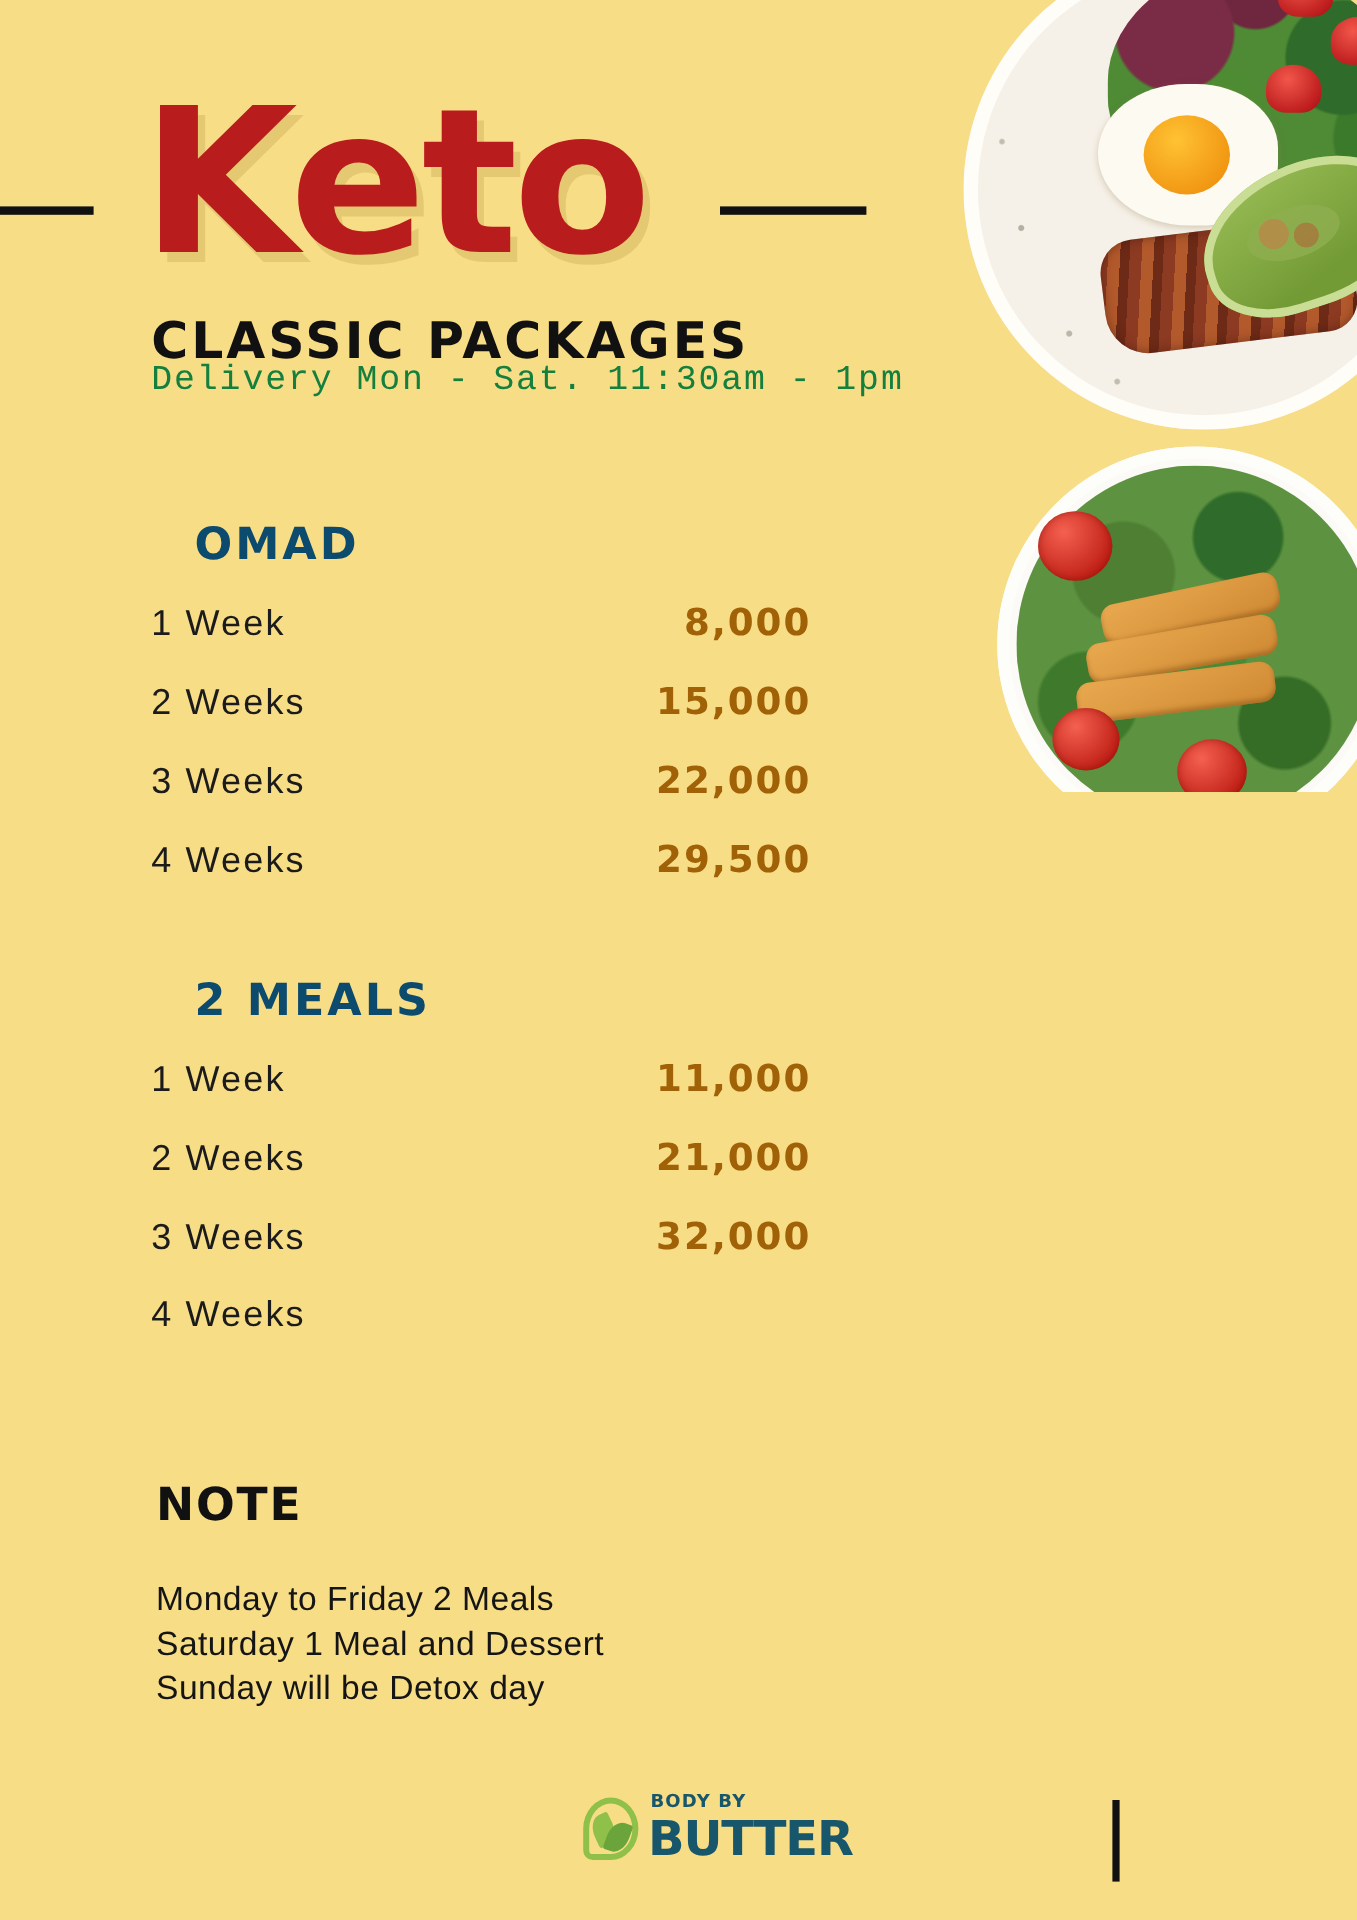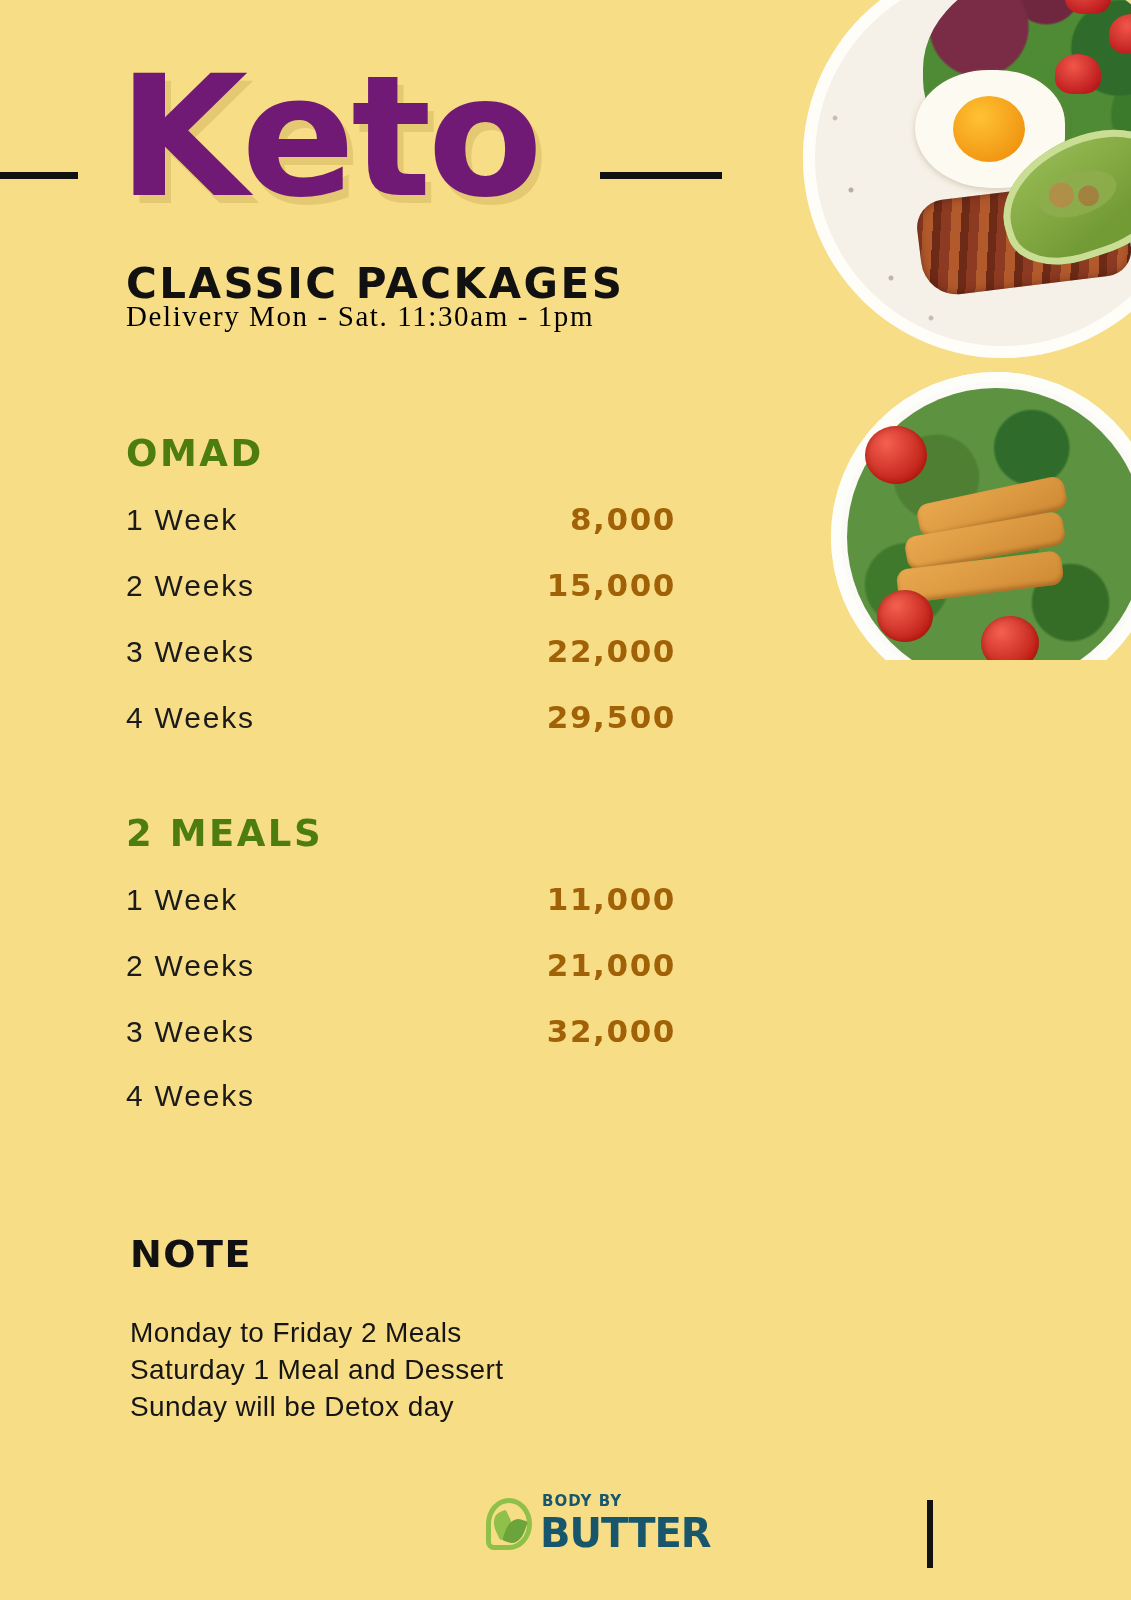--- a/index.html
+++ b/index.html
@@ -29,45 +29,45 @@
     background: #111;
   }
   .rule-right {
     position: absolute;
     left: 600px; top: 172px;
     width: 122px; height: 7px;
     background: #111;
   }
   .title-keto {
     position: absolute;
-    left: 118px; top: 53px;
+    left: 118px; top: 68px;
     font-size: 168px;
     line-height: 168px;
     font-weight: bold;
-    color: #701a75;
+    color: #b91c1c;
     letter-spacing: -4px;
     font-family: "DejaVu Sans", sans-serif;
     text-shadow: 6px 8px 0 rgba(180,150,60,.28);
   }
   .title-sub {
     position: absolute;
     left: 126px; top: 259px;
     font-size: 42px;
     font-weight: bold;
     letter-spacing: 2.5px;
     color: #111;
     font-family: "DejaVu Sans", sans-serif;
   }
   .title-delivery {
     position: absolute;
     left: 126px; top: 300px;
     font-size: 29px;
     letter-spacing: 1.6px;
-    color: #000000;
-    font-family: Liberation Serif, serif;
+    color: #15803d;
+    font-family: Liberation Mono, monospace;
     text-align: right;
   }
 
   
   .food-wrap {
     position: absolute;
     right: 0; top: 0;
     width: 420px; height: 660px;
     overflow: hidden;
     pointer-events: none;
@@ -188,23 +188,24 @@
   }
 
   
   .section { position: absolute; left: 126px; width: 560px; }
   .sec-omad { top: 432px; }
   .sec-meals { top: 812px; }
   .sec-title {
     font-size: 37px;
     font-weight: bold;
     letter-spacing: 2.5px;
-    color: #4d7c0f;
+    color: #0c4a6e;
     font-family: "DejaVu Sans", sans-serif;
     margin-bottom: 26px;
+    margin-left: 36px;
   }
   .row {
     display: flex;
     align-items: baseline;
     height: 66px;
   }
   .row .label {
     flex: 0 0 300px;
     font-size: 30px;
     letter-spacing: 1.8px;

